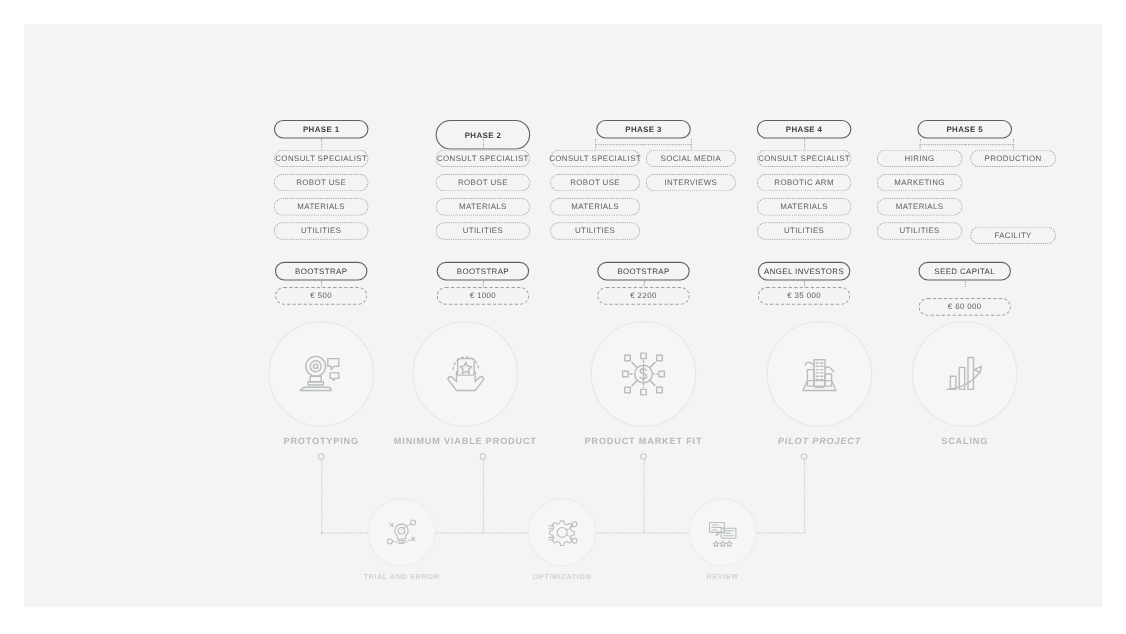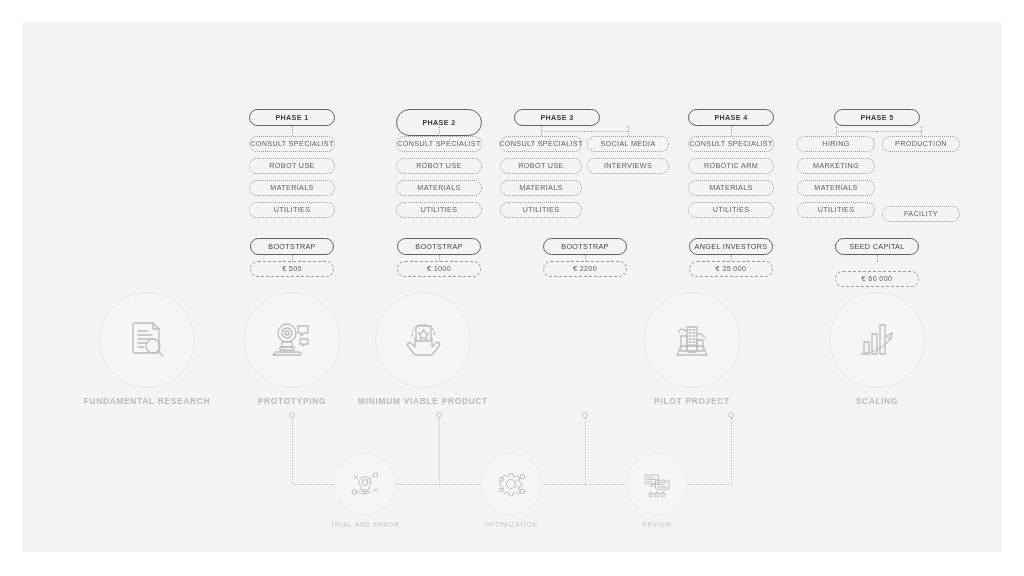--- a/index.html
+++ b/index.html
@@ -119,21 +119,21 @@
     <div class="pill fund-amt" style="left: 228px; top: 239px; width: 84px; height: 16px;">€ 500</div>
     <div class="pill header" style="left: 374px; top: 87px; width: 86px; height: 27px;">PHASE 2</div>
     <div class="vdot" style="left: 417px; top: 104px; height: 10px;"></div>
     <div class="pill item" style="left: 374px; top: 114px; width: 86px; height: 16px;">CONSULT SPECIALIST</div>
     <div class="pill item" style="left: 374px; top: 136px; width: 86px; height: 16px;">ROBOT USE</div>
     <div class="pill item" style="left: 374px; top: 158px; width: 86px; height: 16px;">MATERIALS</div>
     <div class="pill item" style="left: 374px; top: 180px; width: 86px; height: 16px;">UTILITIES</div>
     <div class="pill fund-head" style="left: 375px; top: 216px; width: 84px; height: 17px;">BOOTSTRAP</div>
     <div class="vdot" style="left: 417px; top: 233px; height: 6px;"></div>
     <div class="pill fund-amt" style="left: 375px; top: 239px; width: 84px; height: 16px;">€ 1000</div>
-    <div class="pill header" style="left: 492px; top: 87px; width: 86px; height: 17px;">PHASE 3</div>
+    <div class="pill header" style="left: 520px; top: 87px; width: 86px; height: 17px;">PHASE 3</div>
     <div class="hdot" style="border-top-color: rgb(168, 173, 176); left: 519px; top: 109px; width: 44px; height: 0px;"></div>
     <div class="vdot" style="left: 519px; top: 104px; height: 10px;"></div>
     <div class="hdot" style="border-top-color: rgb(168, 173, 176); left: 563px; top: 109px; width: 43px; height: 0px;"></div>
     <div class="vdot" style="left: 606px; top: 104px; height: 10px;"></div>
     <div class="pill item" style="left: 478px; top: 114px; width: 82px; height: 16px;">CONSULT SPECIALIST</div>
     <div class="pill item" style="left: 478px; top: 136px; width: 82px; height: 16px;">ROBOT USE</div>
     <div class="pill item" style="left: 478px; top: 158px; width: 82px; height: 16px;">MATERIALS</div>
     <div class="pill item" style="left: 478px; top: 180px; width: 82px; height: 16px;">UTILITIES</div>
     <div class="pill item" style="left: 565px; top: 114px; width: 82px; height: 16px;">SOCIAL MEDIA</div>
     <div class="pill item" style="left: 565px; top: 136px; width: 82px; height: 16px;">INTERVIEWS</div>
@@ -156,32 +156,20 @@
     <div class="vdot" style="left: 899px; top: 104px; height: 10px;"></div>
     <div class="pill item" style="left: 775px; top: 114px; width: 78px; height: 16px;">HIRING</div>
     <div class="pill item" style="left: 775px; top: 136px; width: 78px; height: 16px;">MARKETING</div>
     <div class="pill item" style="left: 775px; top: 158px; width: 78px; height: 16px;">MATERIALS</div>
     <div class="pill item" style="left: 775px; top: 180px; width: 78px; height: 16px;">UTILITIES</div>
     <div class="pill item" style="left: 860px; top: 114px; width: 78px; height: 16px;">PRODUCTION</div>
     <div class="pill item" style="left: 860px; top: 136px; width: 78px; height: 16px; margin-top: 48px;">FACILITY</div>
     <div class="pill fund-head" style="left: 813px; top: 216px; width: 84px; height: 17px; text-align: center;">SEED CAPITAL</div>
     <div class="vdot" style="left: 855px; top: 233px; height: 6px;"></div>
     <div class="pill fund-amt" style="left: 813px; top: 249px; width: 84px; height: 16px;">€ 60 000</div>
-    <div class="stage" style="left: 77px; top: 270px; width: 96px; height: 118px;">
-      <div class="disc">
-        <svg width="48" height="48" viewBox="0 0 48 48">
-      <path stroke="#b9bdbf" stroke-width="1.3" fill="none" stroke-linecap="round" stroke-linejoin="round" d="M12 7h18l6 6v22a2 2 0 0 1-2 2H12a2 2 0 0 1-2-2V9a2 2 0 0 1 2-2z"></path>
-      <path stroke="#b9bdbf" stroke-width="1.3" fill="none" stroke-linecap="round" stroke-linejoin="round" d="M30 7v6h6"></path>
-      <path stroke="#b9bdbf" stroke-width="1.3" fill="none" stroke-linecap="round" stroke-linejoin="round" d="M15 15h10M15 19h14M15 23h14M15 27h9M15 31h6"></path>
-      <circle stroke="#b9bdbf" stroke-width="1.3" fill="none" stroke-linecap="round" stroke-linejoin="round" cx="30" cy="30" r="7"></circle>
-      <path stroke="#b9bdbf" stroke-width="1.3" fill="none" stroke-linecap="round" stroke-linejoin="round" d="M35 35l5 5"></path>
-    </svg>
-      </div>
-      <div class="caption">FUNDAMENTAL RESEARCH</div>
-    </div>
     <div class="stage" style="left: 222px; top: 270px; width: 96px; height: 118px;">
       <div class="disc">
         <svg width="48" height="48" viewBox="0 0 48 48">
       <circle stroke="#b9bdbf" stroke-width="1.3" fill="none" stroke-linecap="round" stroke-linejoin="round" cx="19" cy="17" r="9"></circle>
       <circle stroke="#b9bdbf" stroke-width="1.3" fill="none" stroke-linecap="round" stroke-linejoin="round" cx="19" cy="17" r="5"></circle>
       <circle stroke="#b9bdbf" stroke-width="1.3" fill="none" stroke-linecap="round" stroke-linejoin="round" cx="19" cy="17" r="2"></circle>
       <path stroke="#b9bdbf" stroke-width="1.3" fill="none" stroke-linecap="round" stroke-linejoin="round" d="M14 26h10v5H14z"></path>
       <path stroke="#b9bdbf" stroke-width="1.3" fill="none" stroke-linecap="round" stroke-linejoin="round" d="M12 31h14v3H12z"></path>
       <path stroke="#b9bdbf" stroke-width="1.3" fill="none" stroke-linecap="round" stroke-linejoin="round" d="M8 36h22a3 3 0 0 1 3 3H5z"></path>
       <path stroke="#b9bdbf" stroke-width="1.3" fill="none" stroke-linecap="round" stroke-linejoin="round" d="M30 10h10v7h-4l-3 3v-3h-3z"></path>
@@ -195,21 +183,41 @@
         <svg width="48" height="48" viewBox="0 0 48 48">
       <rect stroke="#b9bdbf" stroke-width="1.3" fill="none" stroke-linecap="round" stroke-linejoin="round" x="17" y="10" width="15" height="15" rx="1"></rect>
       <path stroke="#b9bdbf" stroke-width="1.3" fill="none" stroke-linecap="round" stroke-linejoin="round" d="M24.5 13.5l1.6 3.3 3.6.5-2.6 2.5.6 3.6-3.2-1.7-3.2 1.7.6-3.6-2.6-2.5 3.6-.5z"></path>
       <path stroke="#b9bdbf" stroke-width="1.3" fill="none" stroke-linecap="round" stroke-linejoin="round" stroke-dasharray="2 2.6" d="M13 20a11.5 11.5 0 0 1 23 0"></path>
       <path stroke="#b9bdbf" stroke-width="1.3" fill="none" stroke-linecap="round" stroke-linejoin="round" d="M16 22v9l-4-4a2 2 0 0 0-3 3l7 9h9"></path>
       <path stroke="#b9bdbf" stroke-width="1.3" fill="none" stroke-linecap="round" stroke-linejoin="round" d="M33 22v9l4-4a2 2 0 0 1 3 3l-7 9h-8"></path>
     </svg>
       </div>
       <div class="caption">MINIMUM VIABLE PRODUCT</div>
     </div>
-    <div class="stage" style="left: 622px; top: 270px; width: 96px; height: 118px;">
+    <div class="stage" style="left: 515px; top: 270px; width: 96px; height: 118px;">
+      <div class="disc">
+        <svg width="48" height="48" viewBox="0 0 48 48">
+      <circle stroke="#b9bdbf" stroke-width="1.3" fill="none" stroke-linecap="round" stroke-linejoin="round" cx="24" cy="24" r="8"></circle>
+      <path stroke="#b9bdbf" stroke-width="1.3" fill="none" stroke-linecap="round" stroke-linejoin="round" d="M26.5 20.6c-.7-.9-1.7-1.3-2.8-1.3-1.5 0-2.6.8-2.6 2.1 0 3 5.8 1.5 5.8 4.7 0 1.4-1.2 2.3-2.9 2.3-1.3 0-2.4-.5-3.1-1.4"></path>
+      <path stroke="#b9bdbf" stroke-width="1.3" fill="none" stroke-linecap="round" stroke-linejoin="round" d="M24 17v14"></path>
+      <rect stroke="#b9bdbf" stroke-width="1.3" fill="none" stroke-linecap="round" stroke-linejoin="round" x="7" y="7" width="5" height="5"></rect>
+      <rect stroke="#b9bdbf" stroke-width="1.3" fill="none" stroke-linecap="round" stroke-linejoin="round" x="21.5" y="5" width="5" height="5"></rect>
+      <rect stroke="#b9bdbf" stroke-width="1.3" fill="none" stroke-linecap="round" stroke-linejoin="round" x="36" y="7" width="5" height="5"></rect>
+      <rect stroke="#b9bdbf" stroke-width="1.3" fill="none" stroke-linecap="round" stroke-linejoin="round" x="5" y="21.5" width="5" height="5"></rect>
+      <rect stroke="#b9bdbf" stroke-width="1.3" fill="none" stroke-linecap="round" stroke-linejoin="round" x="38" y="21.5" width="5" height="5"></rect>
+      <rect stroke="#b9bdbf" stroke-width="1.3" fill="none" stroke-linecap="round" stroke-linejoin="round" x="7" y="36" width="5" height="5"></rect>
+      <rect stroke="#b9bdbf" stroke-width="1.3" fill="none" stroke-linecap="round" stroke-linejoin="round" x="21.5" y="38" width="5" height="5"></rect>
+      <rect stroke="#b9bdbf" stroke-width="1.3" fill="none" stroke-linecap="round" stroke-linejoin="round" x="36" y="36" width="5" height="5"></rect>
+      <path stroke="#b9bdbf" stroke-width="1.3" fill="none" stroke-linecap="round" stroke-linejoin="round" stroke-dasharray="2 2" d="M13.5 13.5l4.5 4.5M34.5 13.5L30 18M13.5 34.5l4.5-4.5M34.5 34.5L30 30M11.5 24h4.5M32 24h4.5M24 11.5V16M24 32v4.5"></path>
+      <path stroke="#b9bdbf" stroke-width="1.3" fill="none" stroke-linecap="round" stroke-linejoin="round" d="M17 17l-3-3M31 17l3-3M17 31l-3 3M31 31l3 3"></path>
+    </svg>
+      </div>
+      <div class="caption">PRODUCT MARKET FIT</div>
+    </div>
+    <div class="stage" style="left: 675px; top: 270px; width: 96px; height: 118px; font-style: italic;">
       <div class="disc">
         <svg width="48" height="48" viewBox="0 0 48 48">
       <path stroke="#b9bdbf" stroke-width="1.3" fill="none" stroke-linecap="round" stroke-linejoin="round" d="M19 11h10v24H19z"></path>
       <path stroke="#b9bdbf" stroke-width="1.3" fill="none" stroke-linecap="round" stroke-linejoin="round" d="M21 14h2M25 14h2M21 17h2M25 17h2M21 20h2M25 20h2M21 23h2M25 23h2M21 26h2M25 26h2M21 29h2M25 29h2"></path>
       <path stroke="#b9bdbf" stroke-width="1.3" fill="none" stroke-linecap="round" stroke-linejoin="round" d="M13 20h6v15h-6z"></path>
       <path stroke="#b9bdbf" stroke-width="1.3" fill="none" stroke-linecap="round" stroke-linejoin="round" d="M29 24h6v11h-6z"></path>
       <path stroke="#b9bdbf" stroke-width="1.3" fill="none" stroke-linecap="round" stroke-linejoin="round" d="M11 16a3 3 0 0 1 5-2 3.5 3.5 0 0 1 3 2"></path>
       <path stroke="#b9bdbf" stroke-width="1.3" fill="none" stroke-linecap="round" stroke-linejoin="round" d="M29 19a3.5 3.5 0 0 1 6 1 3 3 0 0 1 2 2"></path>
       <path stroke="#b9bdbf" stroke-width="1.3" fill="none" stroke-linecap="round" stroke-linejoin="round" d="M9 39l4-9h22l4 9z"></path>
       <path stroke="#b9bdbf" stroke-width="1.3" fill="none" stroke-linecap="round" stroke-linejoin="round" d="M20 36h8"></path>

